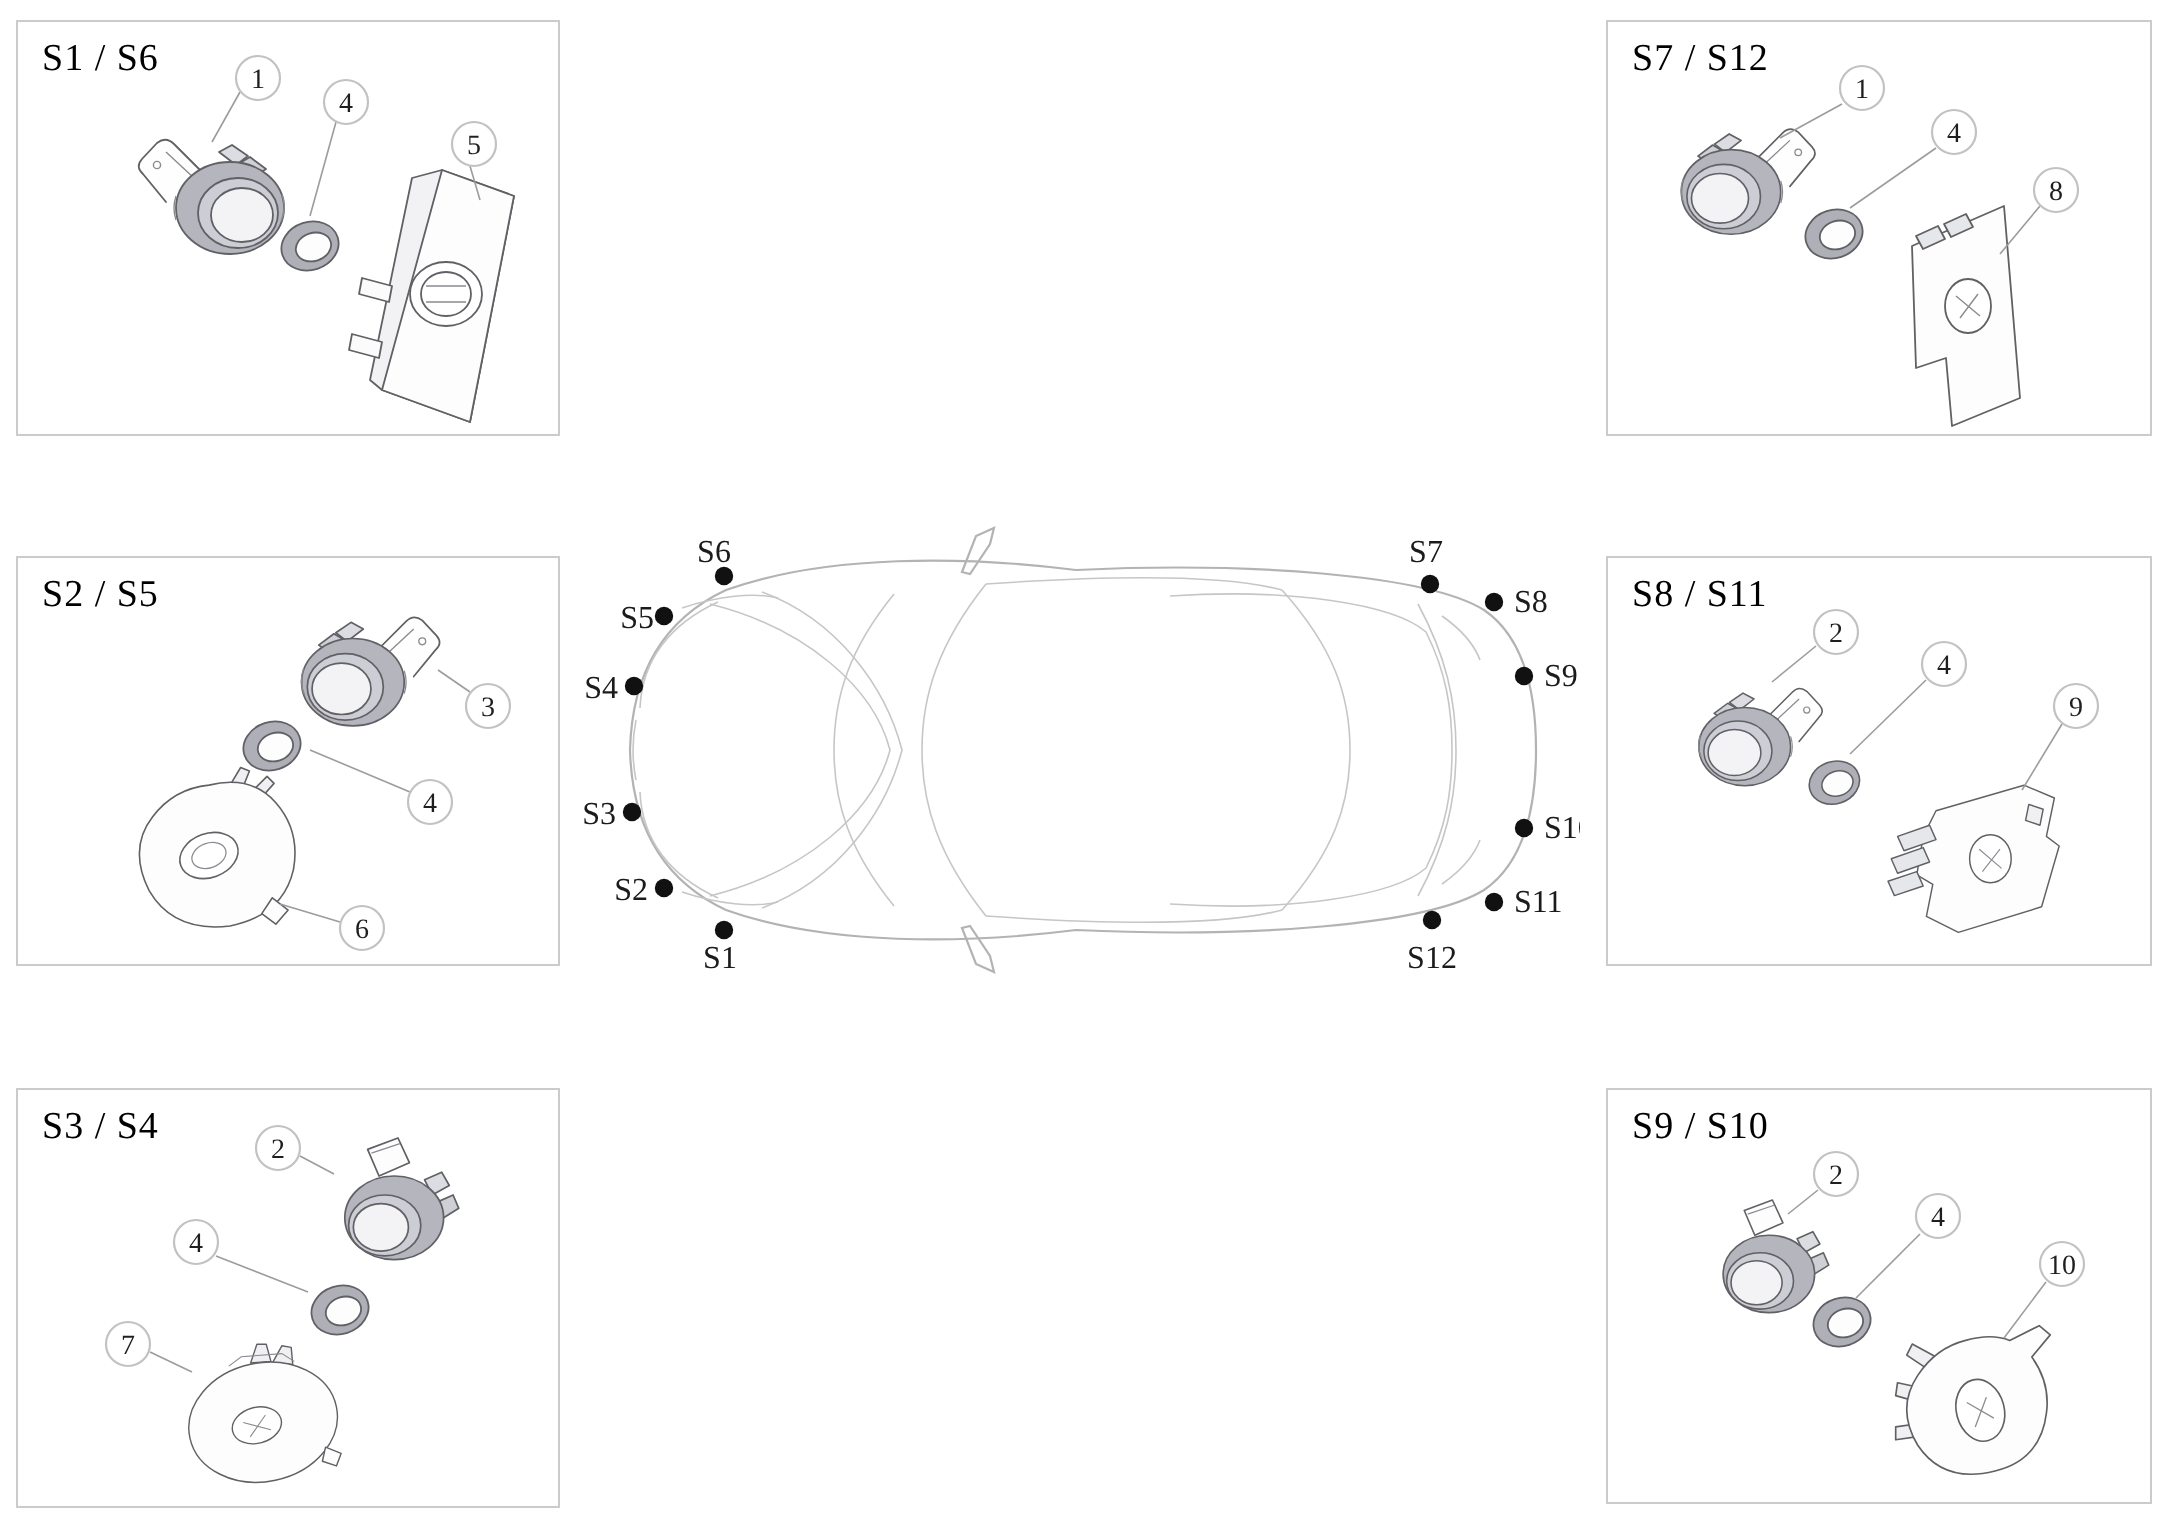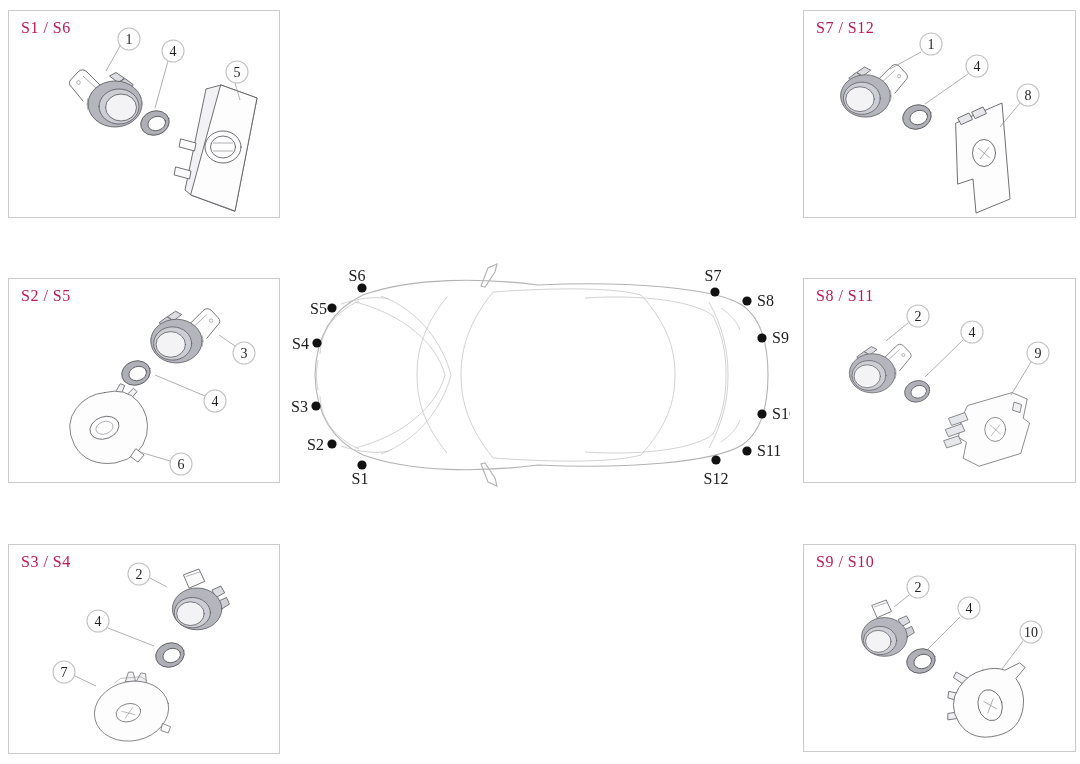--- a/index.html
+++ b/index.html
@@ -1,20 +1,20 @@
 <!DOCTYPE html>
 <html><head>
 <meta charset="utf-8">
 <title>Diagram</title>
 <style>
   html,body{margin:0;padding:0;background:#fff;}
   body{width:1080px;height:764px;position:relative;font-family:"Liberation Serif","DejaVu Serif",serif;}
   .stage{position:absolute;inset:0;background:#fff;}
   .panel{position:absolute;border:1px solid #cbcbcb;background:#fff;box-sizing:border-box;}
-  .panel-title{position:absolute;left:12px;top:8px;font-size:16px;color:#be185d;letter-spacing:.5px;}
+  .panel-title{position:absolute;left:12px;top:8px;font-size:19px;color:#000000;letter-spacing:.5px;}
   .panel svg{position:absolute;left:0;top:0;}
   .callout-circle{fill:#fff;stroke:#c2c2c2;stroke-width:1.1;}
   .callout-num{font-family:"Liberation Serif","DejaVu Serif",serif;font-size:14px;fill:#1f1f1f;text-anchor:middle;}
   .leader{stroke:#9c9c9c;stroke-width:.8;fill:none;}
   .part{stroke:#606065;stroke-width:.9;stroke-linejoin:round;stroke-linecap:round;}
   .detail{stroke:#8a8b90;stroke-width:.7;fill:none;}
   .carline{stroke:#b3b3b3;stroke-width:1.1;fill:none;}
   .carline2{stroke:#c6c6c6;stroke-width:.8;fill:none;}
   .sdot{fill:#111;}
   .slabel{font-family:"Liberation Serif","DejaVu Serif",serif;font-size:16px;fill:#1b1b1b;}

